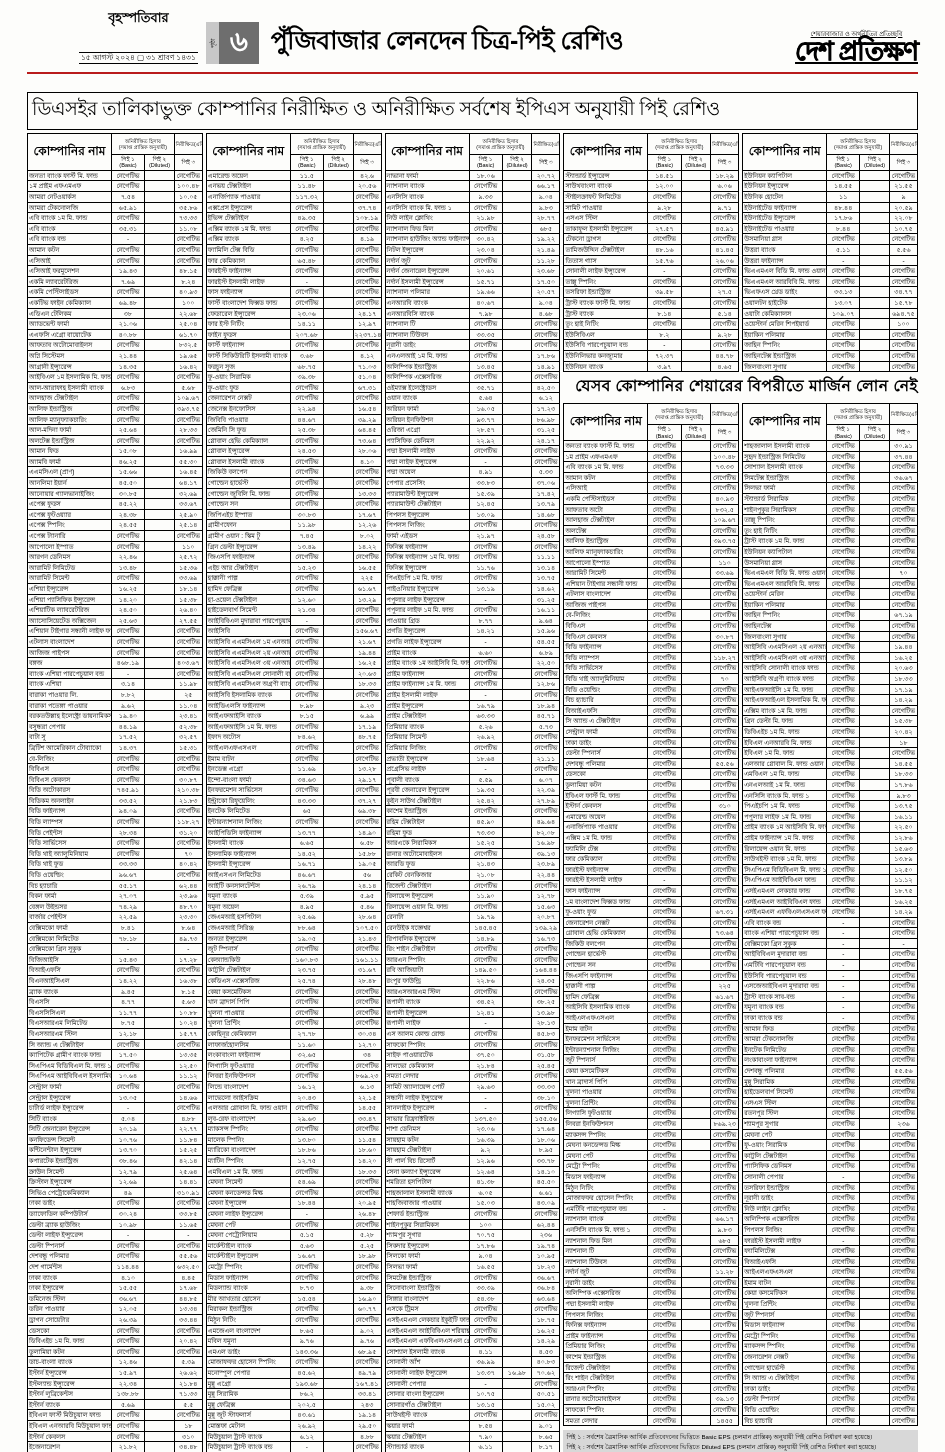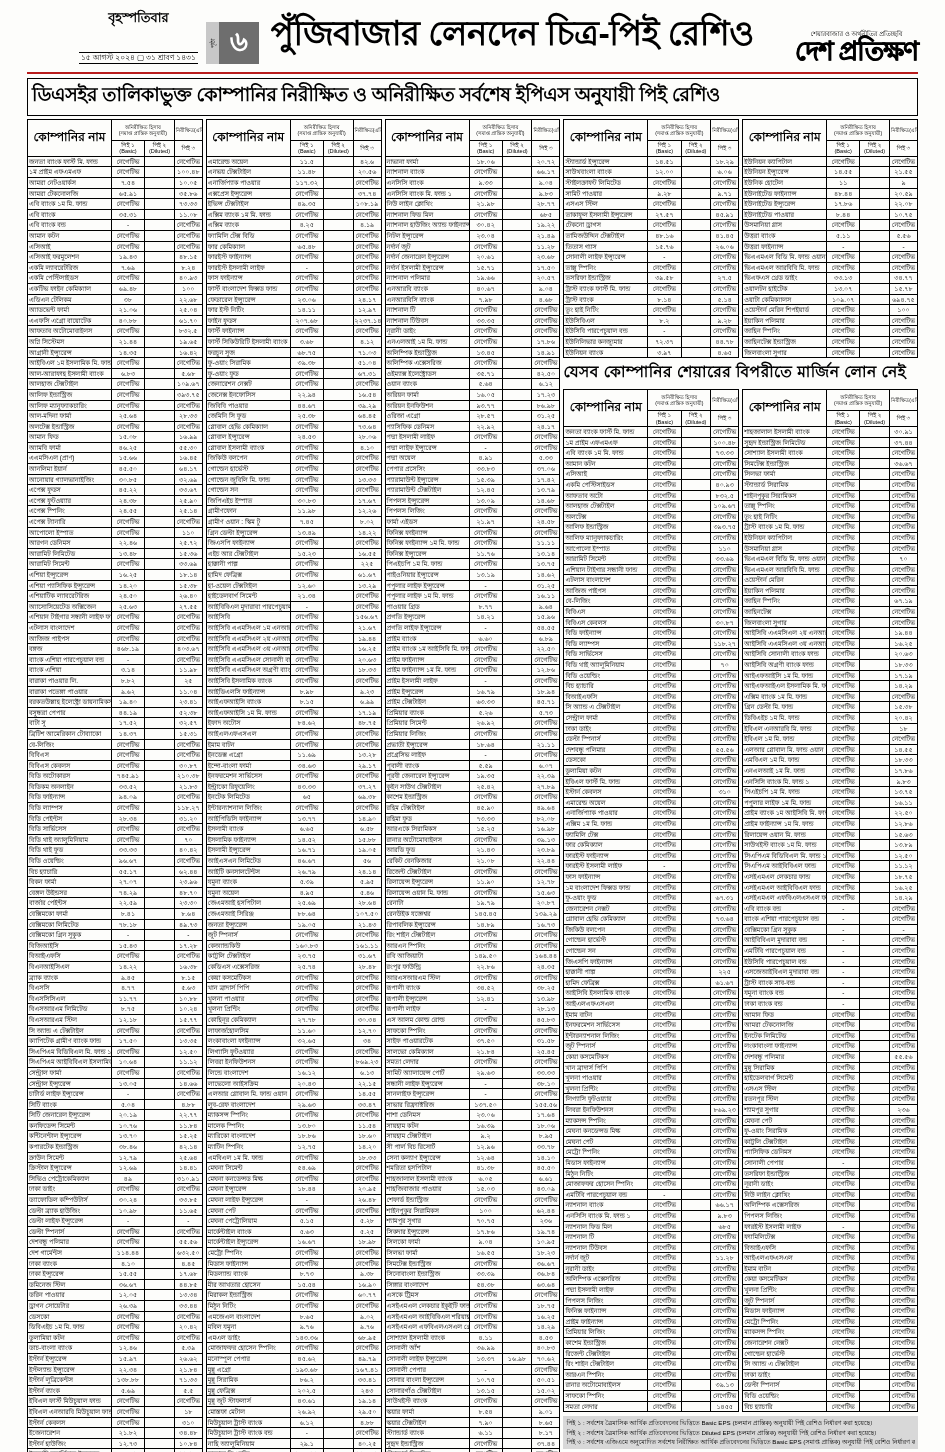--- a/index.html
+++ b/index.html
@@ -9,43 +9,43 @@
   }
   .page{padding:6px 27px 0 27px;}
   
   .masthead{display:flex;align-items:flex-end;height:58px;border-bottom:2px solid #b91c1c;padding-bottom:8px;}
   .mh-date{margin-left:52px;text-align:center;line-height:1.1;}
   .mh-day{font-size:13px;font-weight:bold;}
   .mh-dateline{font-size:7.5px;border-top:1px solid #000;border-bottom:1px solid #000;padding:1px 2px;white-space:nowrap;margin-top:26px;}
   .pagebox{display:flex;align-items:stretch;margin-left:8px;}
   .plabel{writing-mode:vertical-rl;transform:rotate(180deg);font-size:6px;background:#c8c8c8;padding:1px;display:flex;align-items:center;justify-content:center;}
   .pnum{background:#6e6e6e;color:#fff;font-size:28px;font-weight:bold;width:40px;height:42px;display:flex;align-items:center;justify-content:center;}
-  .mh-title{flex:1;font-size:34px;font-weight:bold;margin:0 0 0 12px;white-space:nowrap;letter-spacing:-0.5px;}
-  .brand{text-align:center;line-height:1;}
+  .mh-title{flex:1;font-size:25px;font-weight:bold;margin:0 0 0 12px;white-space:nowrap;letter-spacing:-0.5px;}
+  .brand{text-align:center;line-height:1;text-decoration:underline;}
   .brand-tagline{font-size:6.5px;margin-bottom:1px;}
   .brand-name{font-size:26px;font-weight:900;letter-spacing:-1px;-webkit-text-stroke:0.6px #000;}
   
-  .main-heading{border:1.5px solid #000;margin-top:4px;font-size:19px;font-weight:bold;padding:1px 4px 3px 4px;letter-spacing:-0.3px;white-space:nowrap;}
+  .main-heading{border:1.5px solid #000;margin-top:18px;font-size:19px;font-weight:normal;padding:1px 4px 3px 4px;letter-spacing:-0.3px;white-space:nowrap;}
   
   .cols{display:flex;gap:3px;margin-top:3px;align-items:flex-start;}
   .colw{width:175.8px;flex:none;}
   .right-block{flex:1;min-width:0;}
   .right-row{display:flex;gap:3px;}
   table{border-collapse:collapse;table-layout:fixed;width:100%;border:1.5px solid #000;}
   th,td{border:1px solid #000;overflow:hidden;white-space:nowrap;}
   thead th{font-weight:normal;text-align:center;}
   th.nmh{font-size:12px;font-weight:bold;}
   th.grp{font-size:5.1px;line-height:1.25;height:18px;}
   th.pe{font-size:5.6px;line-height:1.15;height:12px;}
   td{height:9.6px;line-height:9.6px;font-size:6.4px;padding:0 1px;}
   td.nm{text-align:left;}
   td.v{text-align:center;}
   .c-nm{width:48%;}.c-p1{width:19%;}.c-p2{width:17%;}.c-p3{width:16%;}
   
-  .margin-heading{font-size:15.5px;font-weight:bold;text-align:left;letter-spacing:0.5px;padding:2px 0 3px 0;white-space:nowrap;}
+  .margin-heading{font-size:15.5px;font-weight:bold;text-align:right;letter-spacing:0.5px;padding:2px 0 3px 0;white-space:nowrap;}
   
   .footnote{background:#d8d8d8;margin-top:4px;padding:2px 3px;font-size:6.2px;line-height:1.55;}
   .footnote div{white-space:nowrap;overflow:hidden;}
 </style>
 </head>
 <body>
 
 <div class="page">
 
   <header class="masthead">

